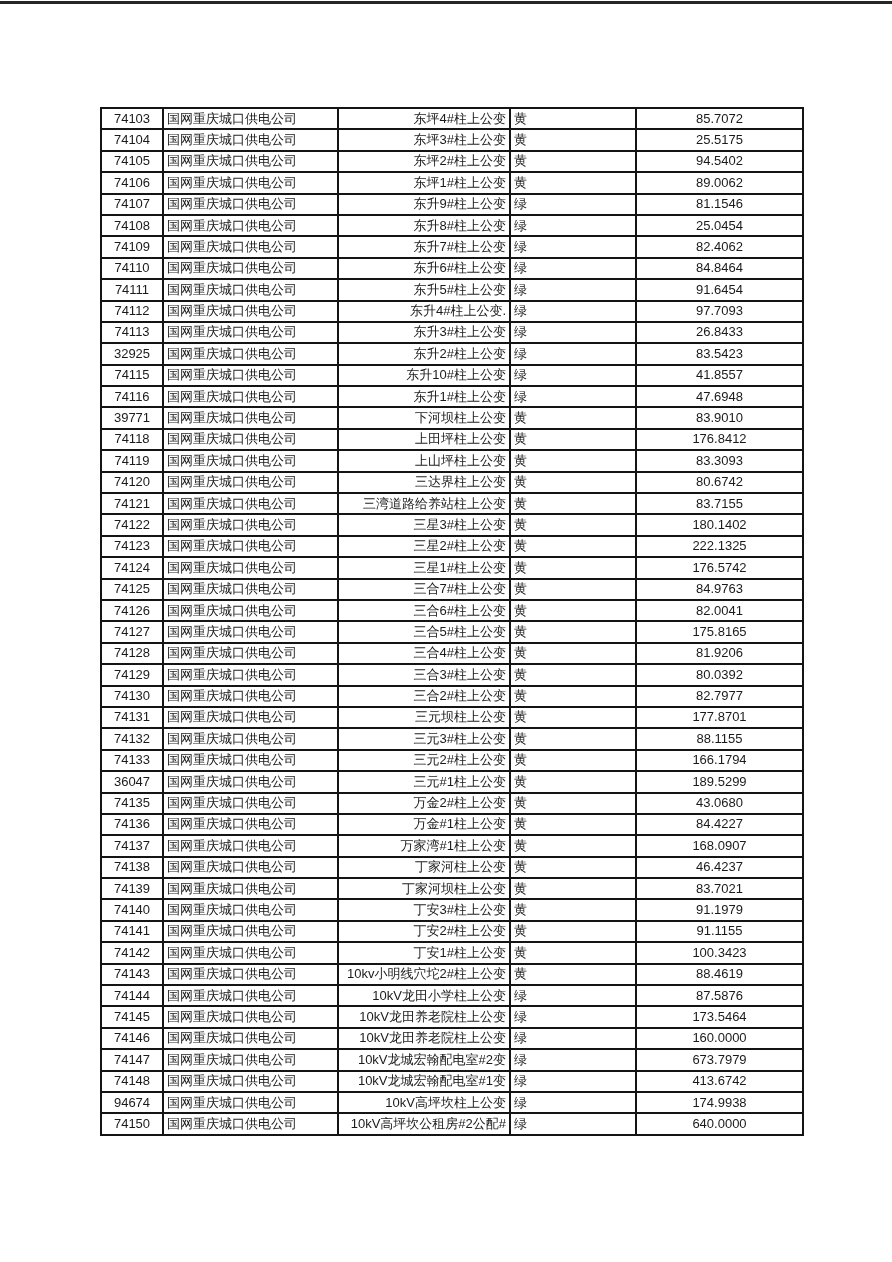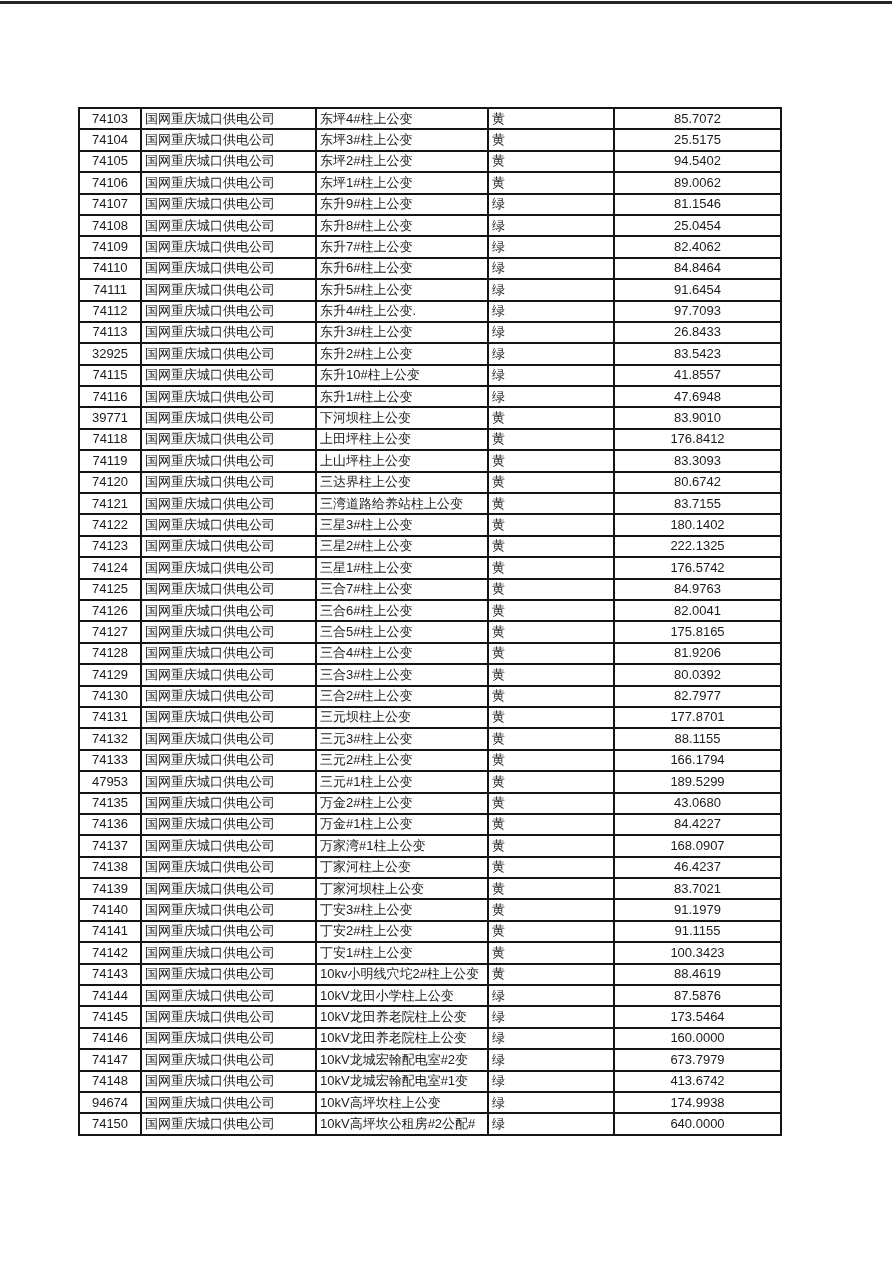--- a/index.html
+++ b/index.html
@@ -17,21 +17,21 @@
   .top-edge {
     position: absolute;
     left: 0;
     top: 1px;
     width: 892px;
     height: 3px;
     background: #262626;
   }
   .sheet-table-wrap {
     position: absolute;
-    left: 78px;
+    left: 100px;
     top: 107px;
     width: 702px;
   }
   table.sheet {
     border-collapse: collapse;
     table-layout: fixed;
     width: 702px;
     color: #1a1a1a;
   }
   table.sheet td {
@@ -40,21 +40,21 @@
     padding: 0 3px;
     font-size: 13px;
     line-height: 1.1;
     white-space: nowrap;
     overflow: hidden;
     vertical-align: middle;
     background: #ffffff;
   }
   td.c-id     { text-align: center; }
   td.c-company{ text-align: left; margin-left: 12px; }
-  td.c-equip  { text-align: left; border-radius: 6px; }
+  td.c-equip  { text-align: right; border-radius: 6px; }
   td.c-status { text-align: left; }
   td.c-value  { text-align: center; margin-left: 12px; }
 </style>
 </head>
 <body>
 
 <div class="top-edge"></div>
 
 <div class="sheet-table-wrap">
   <table class="sheet">
@@ -309,21 +309,21 @@
 
         <tr>
           <td class="c-id">74133</td>
           <td class="c-company">国网重庆城口供电公司</td>
           <td class="c-equip">三元2#柱上公变</td>
           <td class="c-status">黄</td>
           <td class="c-value">166.1794</td>
         </tr>
 
         <tr>
-          <td class="c-id">47953</td>
+          <td class="c-id">36047</td>
           <td class="c-company">国网重庆城口供电公司</td>
           <td class="c-equip">三元#1柱上公变</td>
           <td class="c-status">黄</td>
           <td class="c-value">189.5299</td>
         </tr>
 
         <tr>
           <td class="c-id">74135</td>
           <td class="c-company">国网重庆城口供电公司</td>
           <td class="c-equip">万金2#柱上公变</td>

